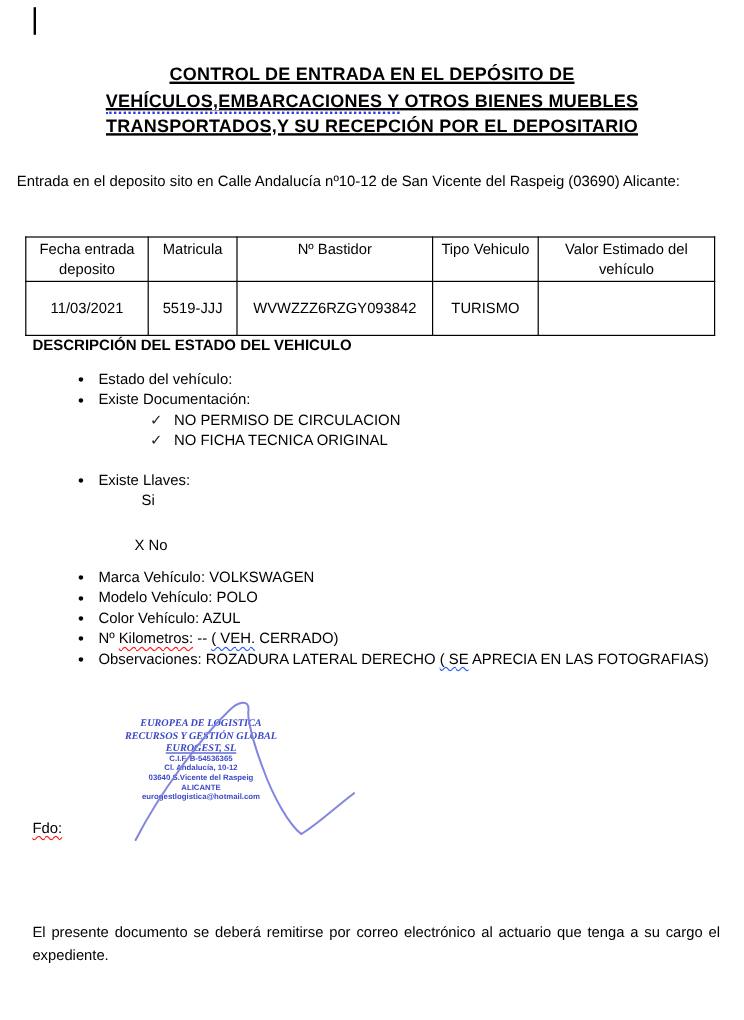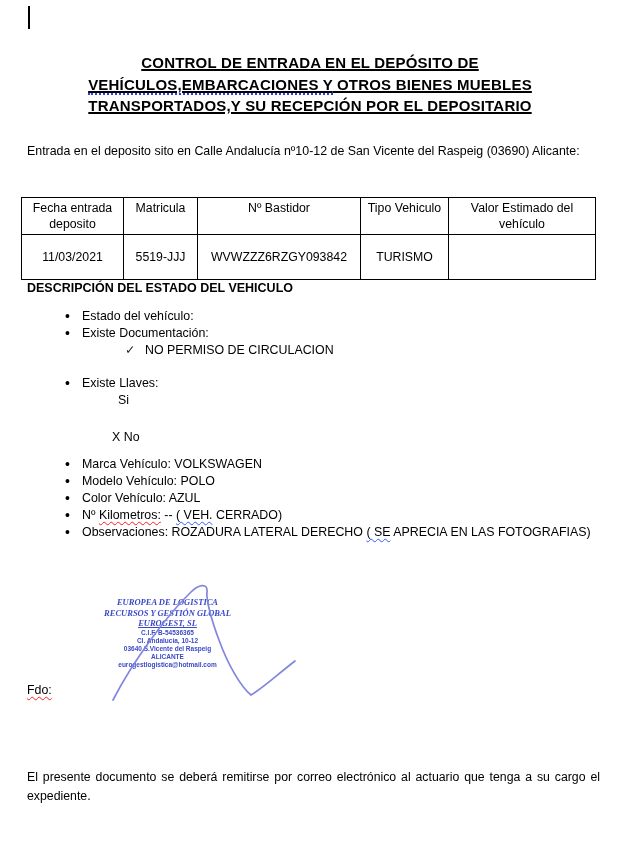--- a/index.html
+++ b/index.html
@@ -22,21 +22,21 @@
     text-align: center;
     font-weight: bold; font-size: 15px; line-height: 21.5px;
     letter-spacing: 0.2px;
     margin-top: 32px;
   }
   .doc-title .u { text-decoration: underline; text-decoration-thickness: 1.5px; }
   .dotted-blue { border-bottom: 2px dotted #2b3bf0; }
 
   
   .intro {
-    position: absolute; top: 142px; left: 27px; width: 567px;
+    position: absolute; top: 142px; left: 14px; width: 567px;
     font-size: 12.4px; line-height: 18px; text-align: justify;
   }
 
   
   table.vehicle {
     position: absolute; top: 197px; left: 21px;
     border-collapse: collapse; table-layout: fixed;
     font-size: 12.3px;
   }
   table.vehicle th, table.vehicle td {
@@ -155,20 +155,21 @@
       </tr>
     </tbody>
   </table>
 
   <div class="section-title">DESCRIPCIÓN DEL ESTADO DEL VEHICULO</div>
 
   <div class="state-list">
     <div class="li">Estado del vehículo:</div>
     <div class="li">Existe Documentación:</div>
     <div class="check-row"><span class="chk">✓</span><span>NO PERMISO DE CIRCULACION</span></div>
+    <div class="check-row"><span class="chk">✓</span><span>NO FICHA TECNICA ORIGINAL</span></div>
     <div class="spacer16"></div>
     <div class="li">Existe Llaves:</div>
     <div class="plain-row-si">Si</div>
     <div class="plain-row-no">X No</div>
     <div class="spacer10"></div>
     <div class="li">Marca Vehículo: VOLKSWAGEN</div>
     <div class="li">Modelo Vehículo: POLO</div>
     <div class="li">Color Vehículo: AZUL</div>
     <div class="li"><span>Nº </span><span class="wavy-red">Kilometros:</span><span> -- </span><span class="wavy-blue">( VEH.</span><span> CERRADO)</span></div>
     <div class="li"><span>Observaciones: ROZADURA LATERAL DERECHO </span><span class="wavy-blue">( SE</span><span> APRECIA EN LAS FOTOGRAFIAS)</span></div>

